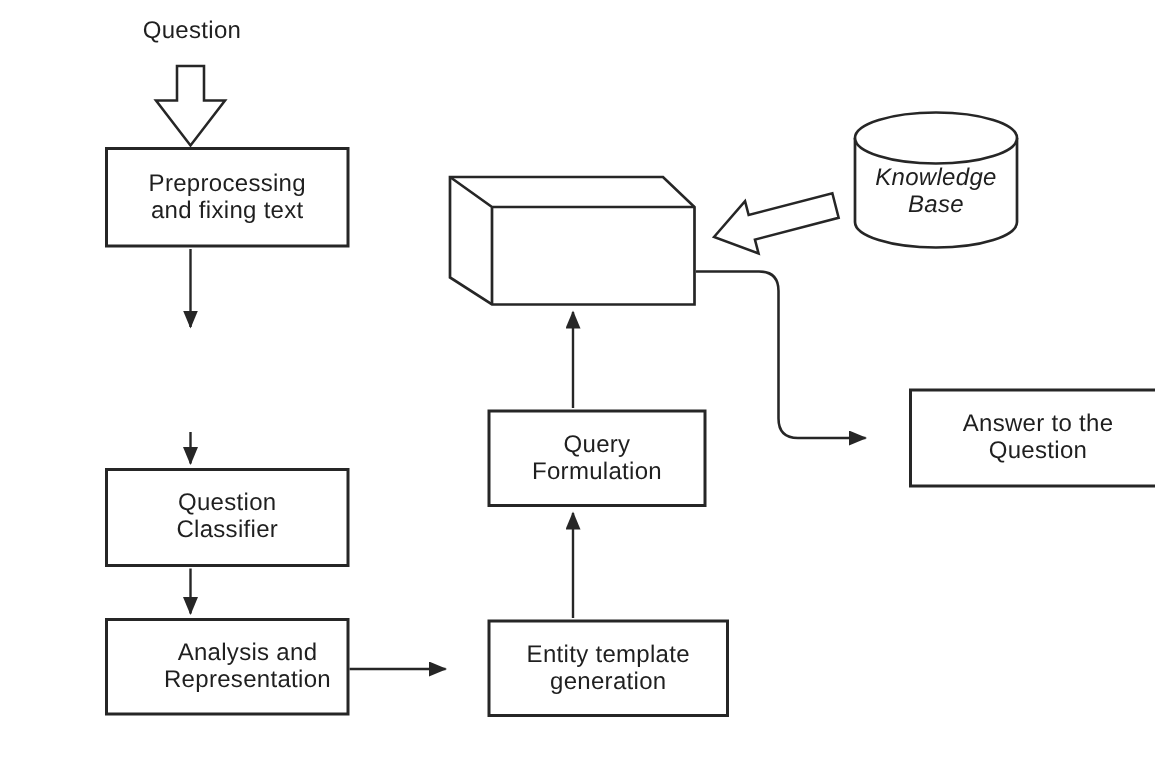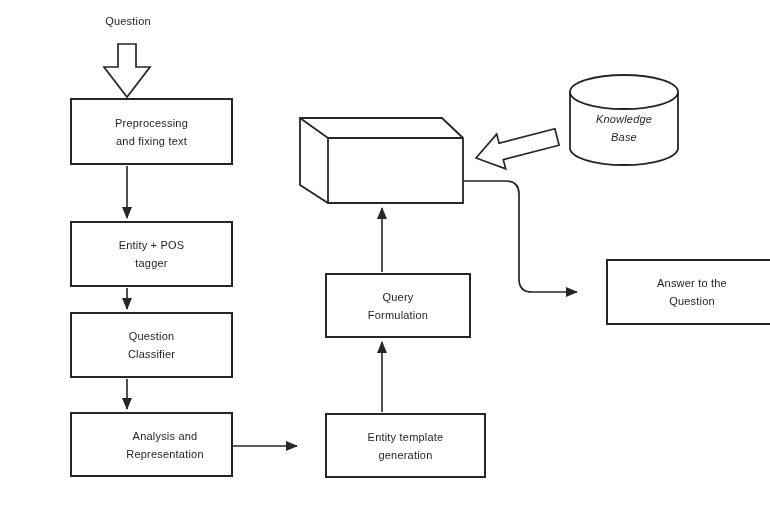--- a/index.html
+++ b/index.html
@@ -30,21 +30,21 @@
     background: var(--background);
     display: flex;
     align-items: center;
     justify-content: center;
     text-align: center;
     margin-left: 23px;
   }
   .lbl {
     display: block;
     white-space: pre-line;
-    font-size: 11px;
+    font-size: 16px;
     line-height: 18px;
     letter-spacing: 0.2px;
     color: var(--text);
     text-align: center;
   }
   .free-label {
     position: absolute;
     display: flex;
     align-items: center;
     justify-content: center;
@@ -91,24 +91,20 @@
 
   <div class="free-label" style="left:76px; top:10px; width:104px; height:22px;">
     <span class="lbl">Question</span>
   </div>
 
   <div class="node" style="left:47px; top:98px; width:163px; height:67px;">
     <span class="lbl">Preprocessing
 and fixing text</span>
   </div>
 
-  <div class="node" style="left:47px; top:221px; width:163px; height:66px;">
-    <span class="lbl">Entity + POS
-tagger</span>
-  </div>
 
   <div class="node" style="left:47px; top:312px; width:163px; height:66px;">
     <span class="lbl">Question
 Classifier</span>
   </div>
 
   <div class="node" style="left:47px; top:412px; width:163px; height:65px;padding-left:27px;">
     <span class="lbl">Analysis and
 Representation</span>
   </div>

